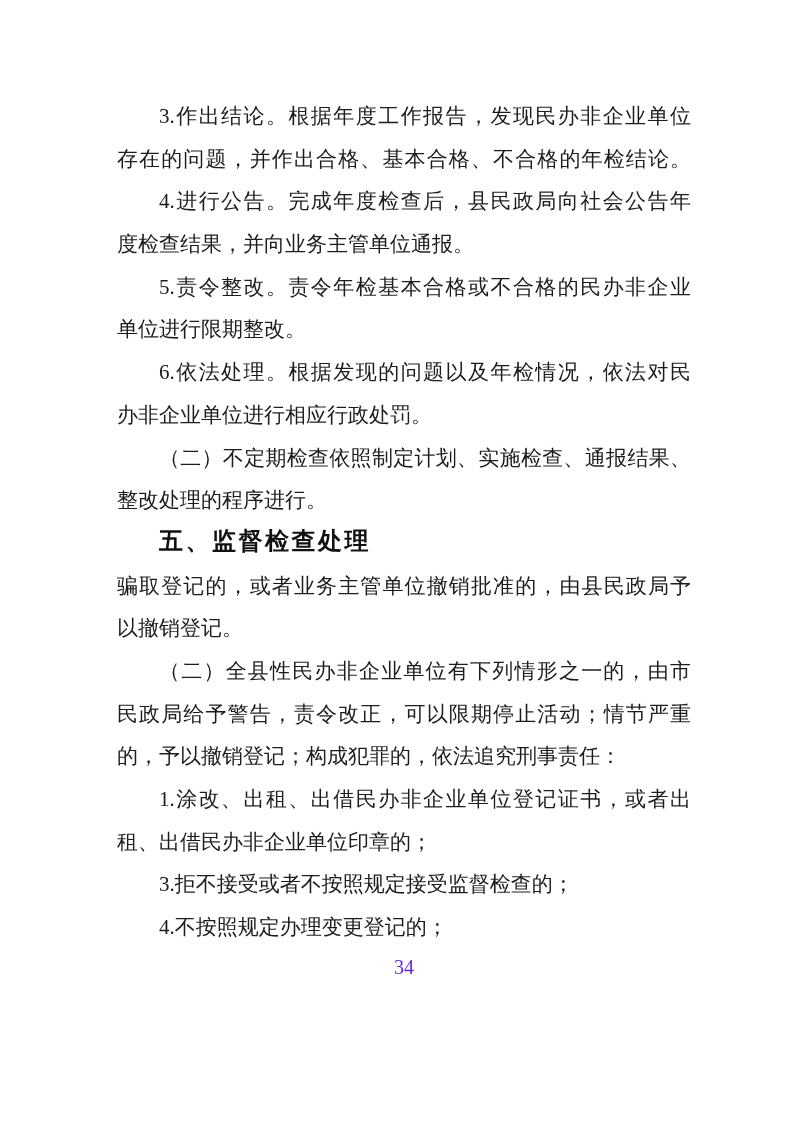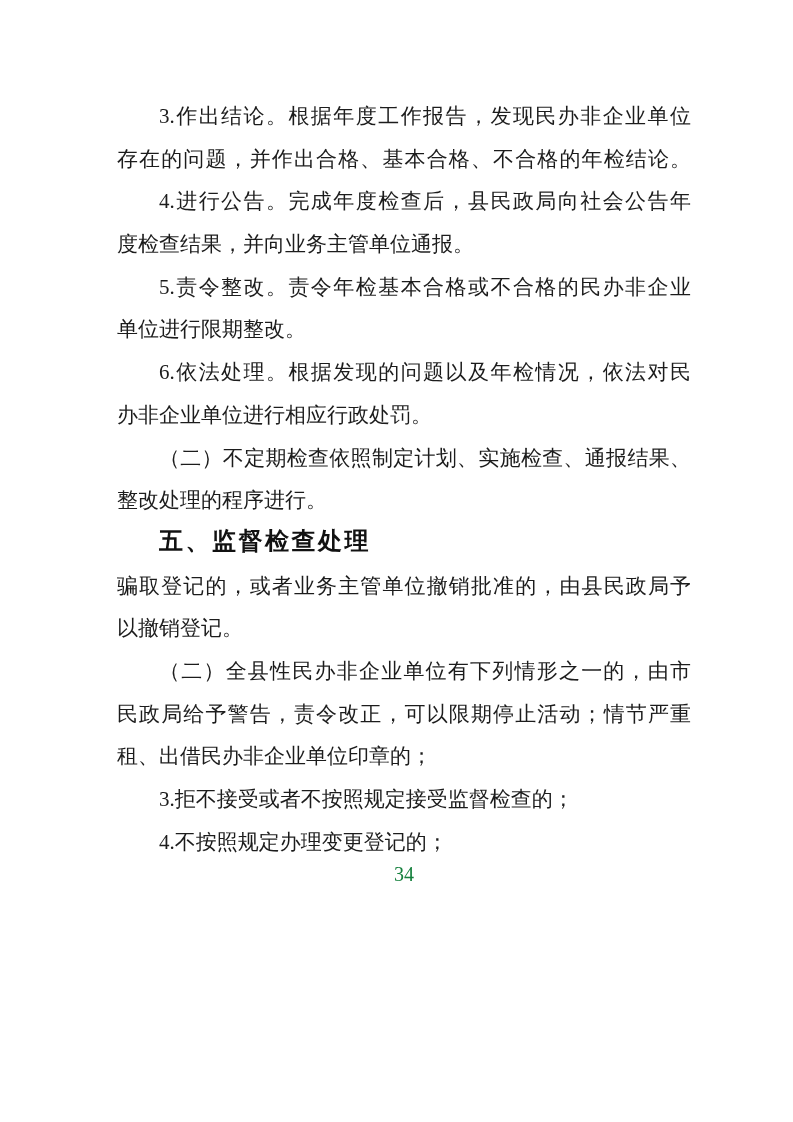--- a/index.html
+++ b/index.html
@@ -33,25 +33,25 @@
     text-align-last: left;
   }
   .ln.heading {
     font-family: Liberation Mono, monospace;
     font-weight: bold;
     font-size: 24px;
     letter-spacing: 2.5px;
     color: #111111;
   }
   .page-number {
-    margin-top: 0;
+    margin-top: 7px;
     text-align: left;
     font-family: "Liberation Serif", "DejaVu Serif", serif;
     font-size: 20px;
-    color: #15803d;
+    color: #6d28d9;
     text-align-last: center;
   }
 </style>
 </head>
 <body>
 
 <div class="page">
   <div class="ln indent">3.作出结论。根据年度工作报告，发现民办非企业单位</div>
   <div class="ln">存在的问题，并作出合格、基本合格、不合格的年检结论。</div>
   <div class="ln indent">4.进行公告。完成年度检查后，县民政局向社会公告年</div>
@@ -60,17 +60,19 @@
   <div class="ln end">单位进行限期整改。</div>
   <div class="ln indent">6.依法处理。根据发现的问题以及年检情况，依法对民</div>
   <div class="ln end">办非企业单位进行相应行政处罚。</div>
   <div class="ln indent">（二）不定期检查依照制定计划、实施检查、通报结果、</div>
   <div class="ln end">整改处理的程序进行。</div>
   <div class="ln indent heading end">五、监督检查处理</div>
   <div class="ln">骗取登记的，或者业务主管单位撤销批准的，由县民政局予</div>
   <div class="ln end">以撤销登记。</div>
   <div class="ln indent">（二）全县性民办非企业单位有下列情形之一的，由市</div>
   <div class="ln">民政局给予警告，责令改正，可以限期停止活动；情节严重</div>
+  <div class="ln end">的，予以撤销登记；构成犯罪的，依法追究刑事责任：</div>
+  <div class="ln indent">1.涂改、出租、出借民办非企业单位登记证书，或者出</div>
   <div class="ln end">租、出借民办非企业单位印章的；</div>
   <div class="ln indent end">3.拒不接受或者不按照规定接受监督检查的；</div>
   <div class="ln indent end">4.不按照规定办理变更登记的；</div>
   <div class="page-number">34</div>
 </div>
 
 </body></html>

